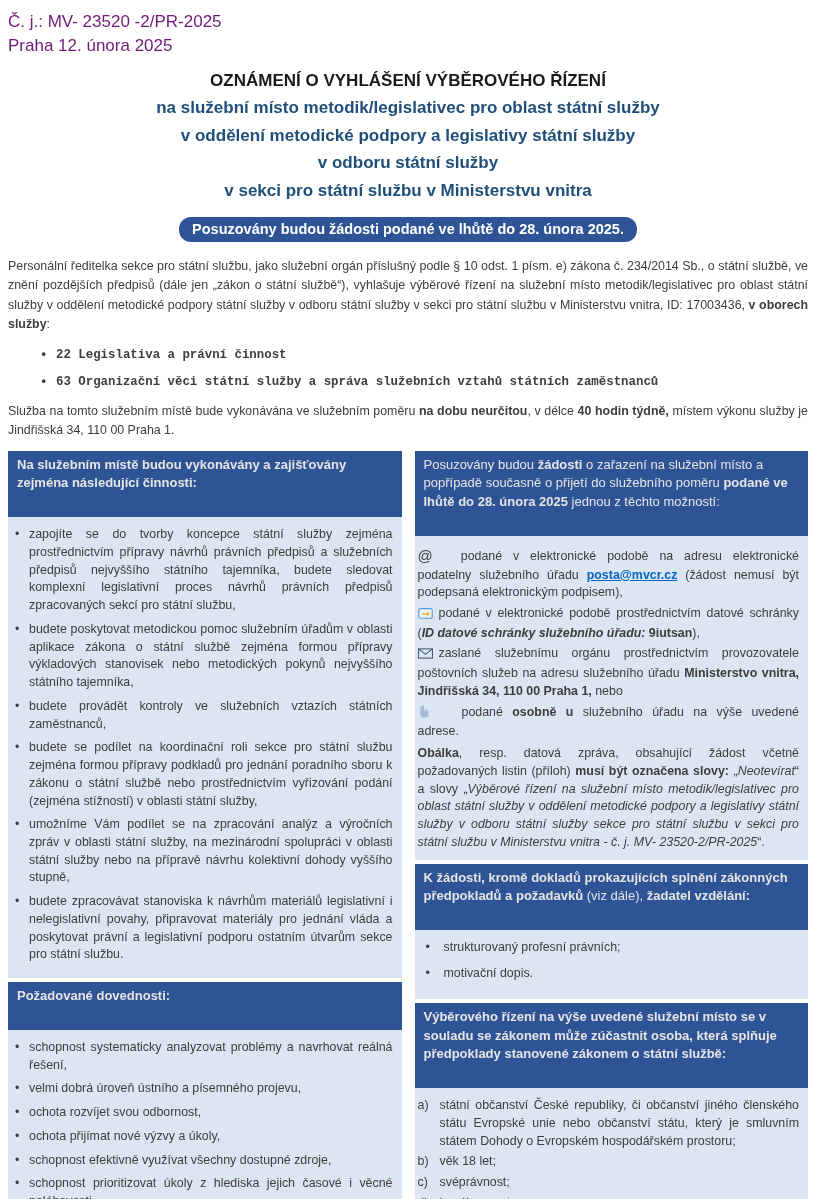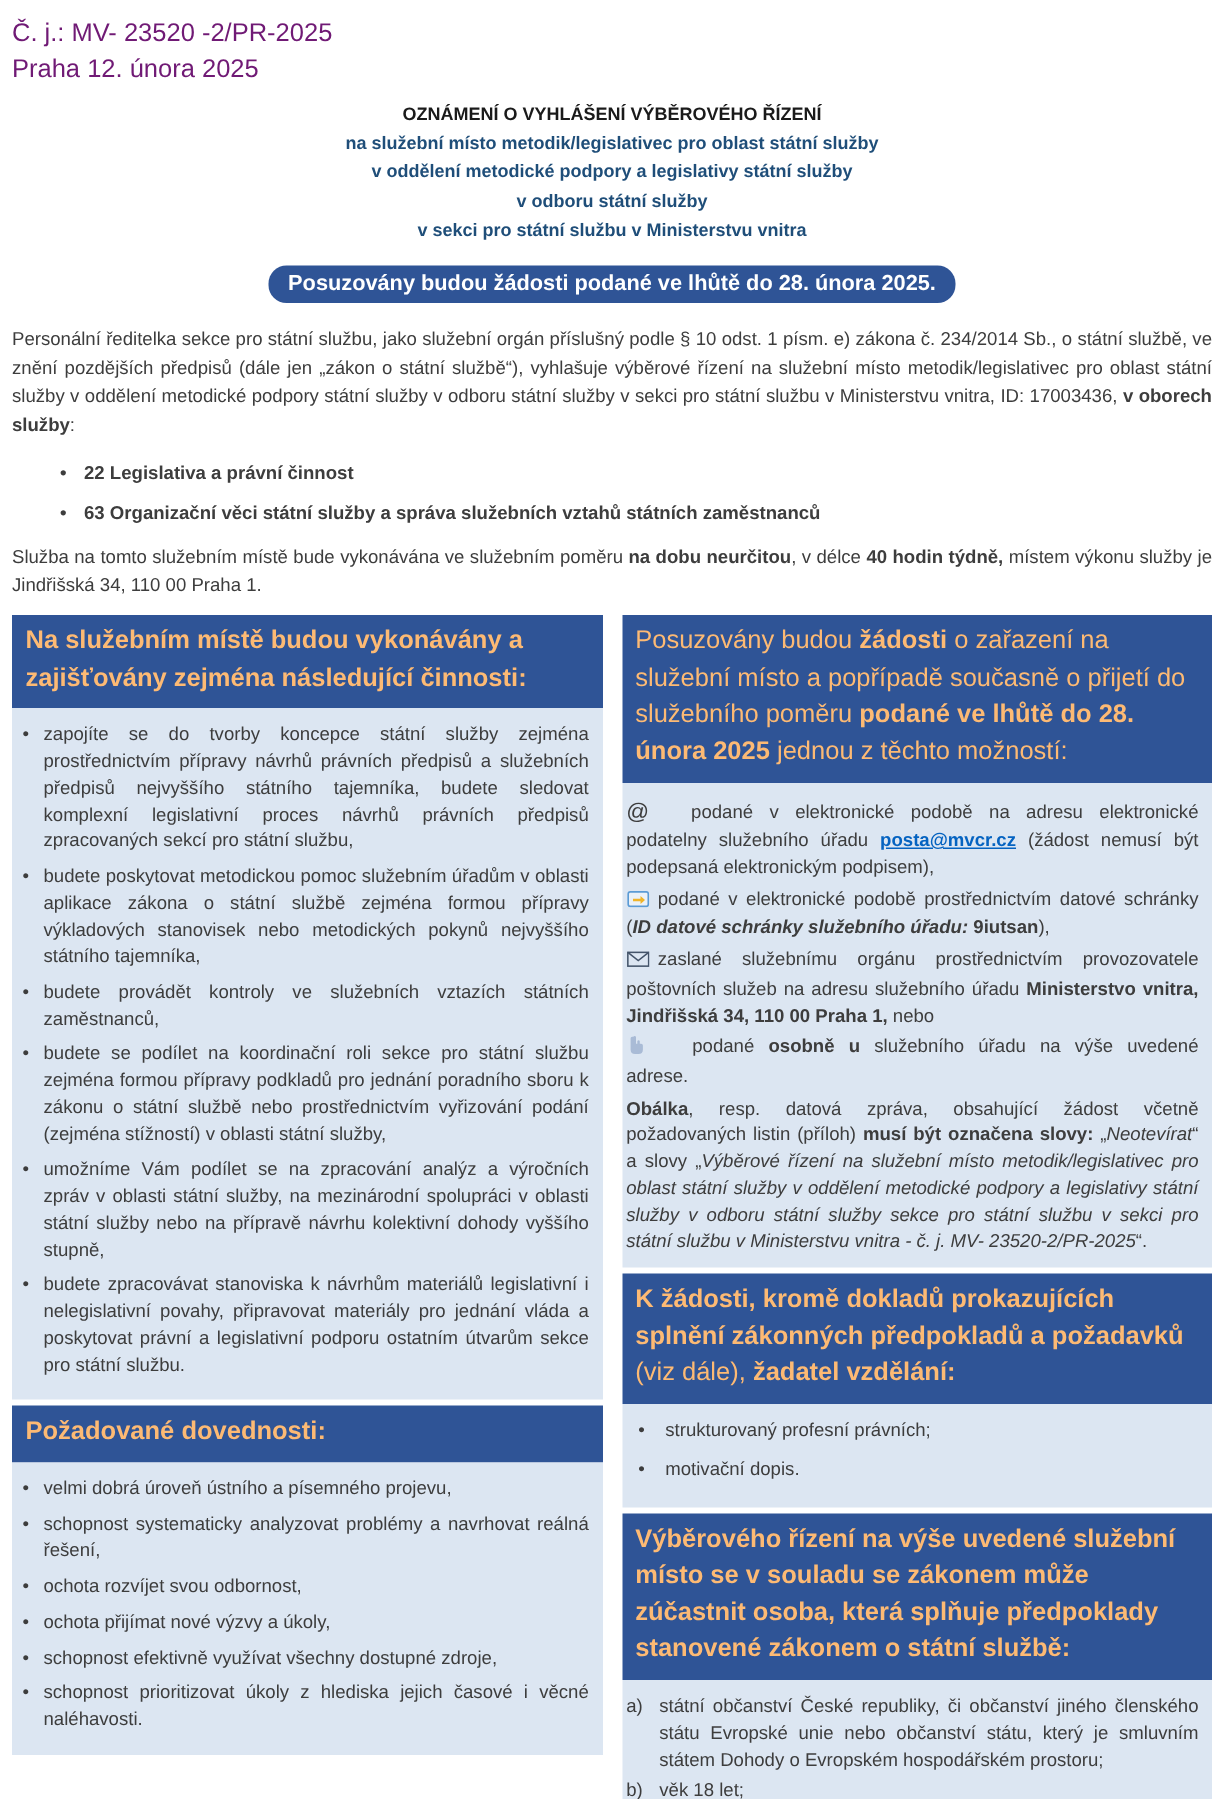--- a/index.html
+++ b/index.html
@@ -12,38 +12,38 @@
     --text:#3D3D3D;
     --value-text:#17365D;
   }
   *{box-sizing:border-box;}
   html,body{margin:0;padding:0;background:#fff;}
   body{width:816px;font-family:"Liberation Sans",sans-serif;color:var(--text);}
   .page{width:816px;min-height:1199px;padding:10px 8px 0 8px;position:relative;overflow:hidden;}
 
   .ref{ text-align:left;font-size:17px;line-height:1.4;color:#701a75;padding-right:2px;}
 
-  .title{text-align:center;margin-top:9px;font-weight:bold;font-size:12px;line-height:1.62;}
+  .title{text-align:center;margin-top:9px;font-weight:bold;font-size:17px;line-height:1.62;}
   .title .l0{color:#1a1a1a;}
   .title .lb{color:var(--title-blue);}
 
   .banner-row{text-align:center;margin:13px 0 15px 0;}
   .banner{display:inline-block;background:var(--header-bg);color:#fff;font-weight:bold;
           font-size:14.5px;padding:4px 13px 5px 13px;border-radius:12px;}
 
   .intro{font-size:12.4px;line-height:1.55;text-align:justify;margin:0 0 6px 0;}
-  .intro-bullets{list-style:none;margin:14px 0 12px 28px;padding:0;}
+  .intro-bullets{list-style:none;margin:14px 0 12px 28px;padding:0;font-family:Liberation Mono, monospace;}
   .intro-bullets li{position:relative;padding-left:20px;font-weight:bold;font-size:12.4px;margin-bottom:13px;}
   .intro-bullets li::before{content:"\2022";position:absolute;left:4px;}
 
   .columns{display:flex;gap:13px;margin-top:10px;align-items:flex-start;}
   .col{flex:1;min-width:0;}
 
   .sec{margin-bottom:4px;}
-  .sec-h{background:var(--header-bg);color:#fdba74;font-size:17px;font-weight:normal;line-height:1.45;padding:5px 9px 8px 9px;}
+  .sec-h{background:var(--header-bg);color:#e5e5e5;font-size:13px;font-weight:normal;line-height:1.45;padding:5px 9px 24px 9px;}
   .sec-h b{font-weight:bold;}
   .sec-b{background:var(--panel-bg);padding:9px 9px 8px 3px;font-size:12.4px;line-height:1.43;}
 
   ul.b{list-style:none;margin:0;padding:0;}
   ul.b li{position:relative;padding-left:18px;text-align:justify;margin-bottom:6px;}
   ul.b li::before{content:"\2022";position:absolute;left:4px;}
   ul.b.loose li{padding-left:26px;margin-bottom:8px;}
   ul.b.loose li::before{left:8px;}
 
   .method{margin:0 0 3px 0;text-align:justify;}
@@ -104,22 +104,22 @@
             <li>umožníme Vám podílet se na zpracování analýz a výročních zpráv v oblasti státní služby, na mezinárodní spolupráci v oblasti státní služby nebo na přípravě návrhu kolektivní dohody vyššího stupně,</li>
             <li>budete zpracovávat stanoviska k návrhům materiálů legislativní i nelegislativní povahy, připravovat materiály pro jednání vláda a poskytovat právní a legislativní podporu ostatním útvarům sekce pro státní službu.</li>
           </ul>
         </div>
       </div>
 
       <div class="sec">
         <div class="sec-h"><b>Požadované dovednosti:</b></div>
         <div class="sec-b">
           <ul class="b">
+            <li>schopnost systematicky analyzovat problémy a navrhovat reálná řešení,</li>
             <li>velmi dobrá úroveň ústního a písemného projevu,</li>
-            <li>schopnost systematicky analyzovat problémy a navrhovat reálná řešení,</li>
             <li>ochota rozvíjet svou odbornost,</li>
             <li>ochota přijímat nové výzvy a úkoly,</li>
             <li>schopnost efektivně využívat všechny dostupné zdroje,</li>
             <li>schopnost prioritizovat úkoly z hlediska jejich časové i věcné naléhavosti.</li>
           </ul>
         </div>
       </div>
 
     </div>
 

